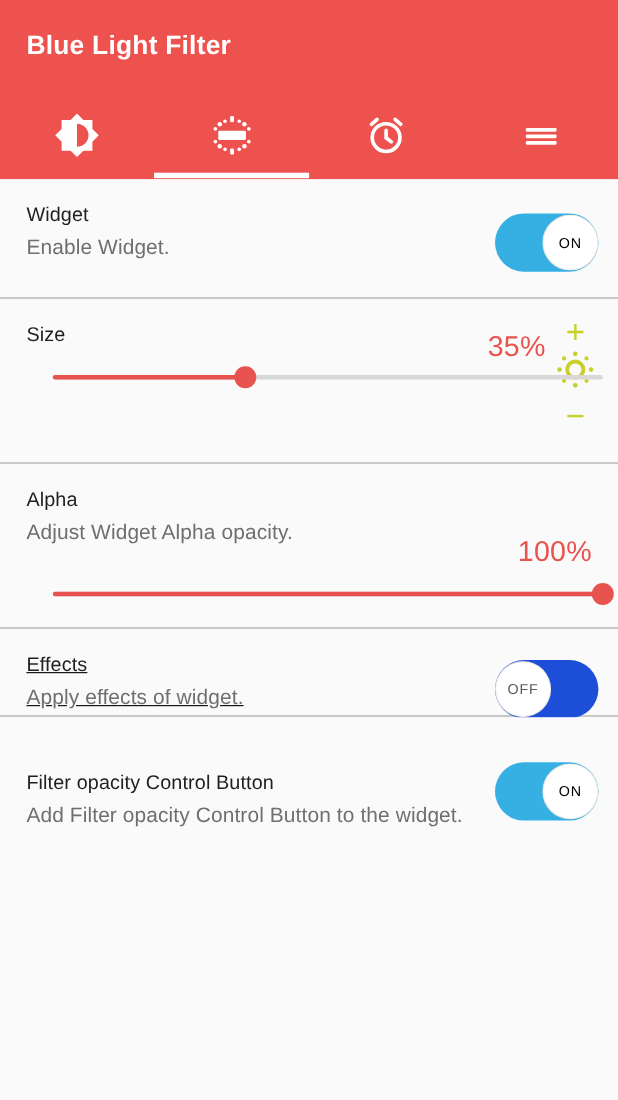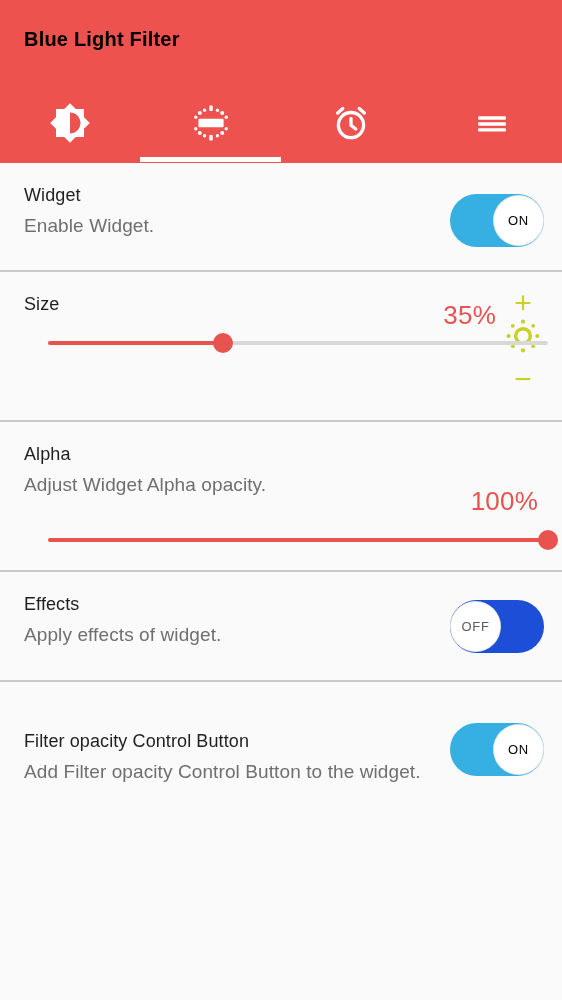--- a/index.html
+++ b/index.html
@@ -21,23 +21,23 @@
   .appbar {
     position: relative;
     width: 562px;
     height: 163px;
     background: #ee524f;
   }
   .app-title {
     position: absolute;
     left: 24px;
     top: 28px;
-    font-size: 20px;
+    font-size: 24px;
     font-weight: bold;
-    color: #000000;
+    color: #ffffff;
     letter-spacing: 0.2px;
   }
   .tabbar {
     position: absolute;
     left: 0;
     top: 92px;
     width: 562px;
     height: 71px;
     display: flex;
   }
@@ -295,21 +295,21 @@
 
       <div class="value-pct" style="right:24px; top:44px;margin-top:20px;">100%</div>
 
       <div class="slider" style="margin-top:32px;">
         <div class="track-bg"></div>
         <div class="track-fill" style="width:100%;"></div>
         <div class="thumb" style="left:100%;"></div>
       </div>
     </div>
 
-    <div class="row" style="height:110px;">
+    <div class="row" style="height:80px;text-decoration:underline;">
       <div class="row-text">
         <div class="row-title">Effects</div>
         <div class="row-sub">Apply effects of widget.</div>
       </div>
       <div class="toggle off" style="top:28px;">
         <div class="knob">OFF</div>
       </div>
     </div>
 
     <div class="row" style="height:135px;border-bottom:none;">

